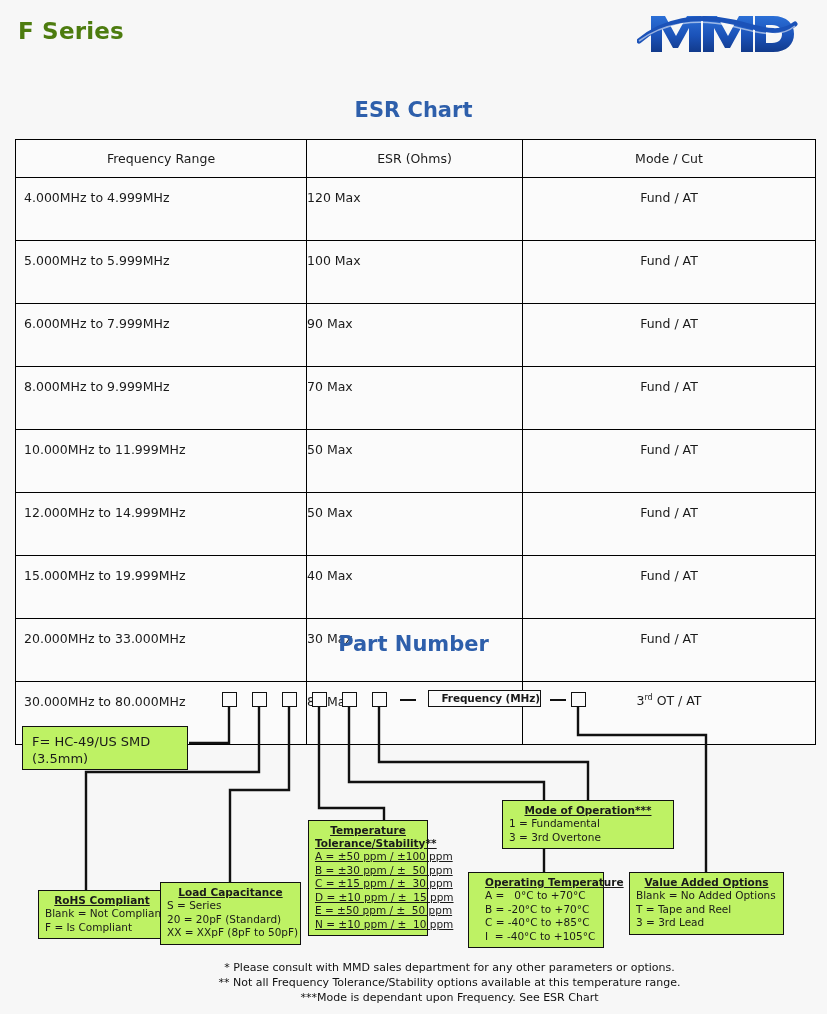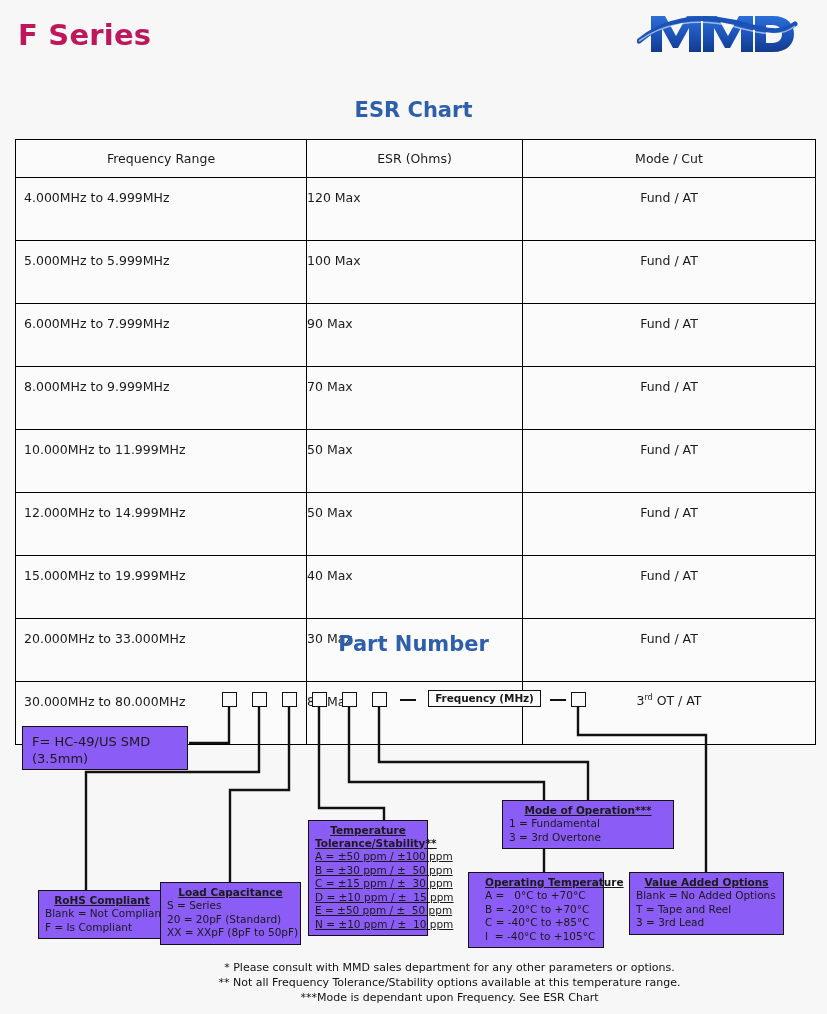--- a/index.html
+++ b/index.html
@@ -20,24 +20,24 @@
   #page-header {
     position: absolute;
     top: 0; left: 0;
     width: 827px;
     height: 70px;
   }
   #series-title {
     position: absolute;
     left: 18px;
     top: 18px;
-    font-size: 29px;
+    font-size: 23px;
     font-weight: bold;
     letter-spacing: 0.2px;
-    color: #be185d;
+    color: #4d7c0f;
   }
   #brand-logo {
     position: absolute;
     right: 28px;
     top: 8px;
     width: 162px;
     height: 52px;
   }
 
   
@@ -103,31 +103,31 @@
   }
   #freq-box {
     position: absolute;
     left: 428px;
     top: 30px;
     width: 113px;
     height: 17px;
     border: 1.6px solid #111;
     background: #fbfbfb;
     box-sizing: border-box;
-    text-align: center;
+    text-align: right;
     font-size: 10.5px;
     font-weight: bold;
     line-height: 14px;
     letter-spacing: -0.1px;
   }
 
   .legend-box {
     position: absolute;
     border: 1.8px solid #111;
-    background: #8b5cf6;
+    background: #bef264;
     box-sizing: border-box;
     padding: 3px 6px 4px 6px;
   }
   .legend-title {
     text-align: center;
     font-size: 10.5px;
     font-weight: bold;
     text-decoration: underline;
     line-height: 13px;
     white-space: nowrap;

